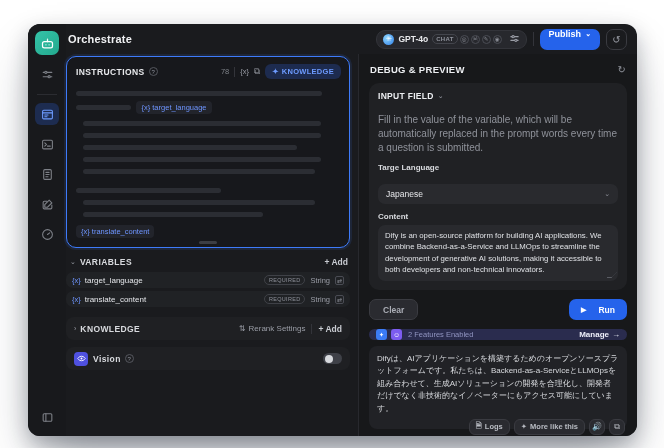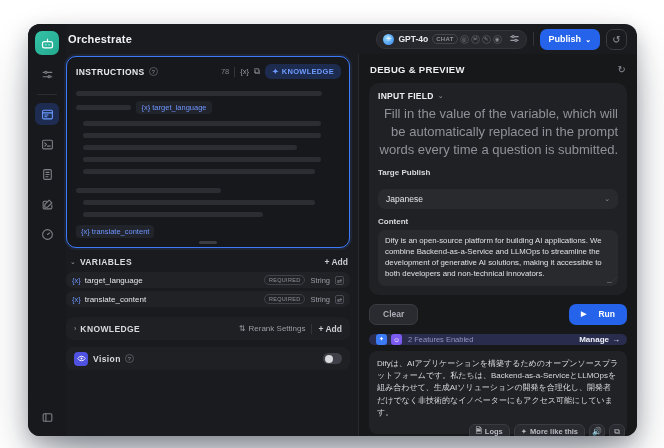--- a/index.html
+++ b/index.html
@@ -34,21 +34,21 @@
     background:radial-gradient(circle at 35% 35%,#8fd7ff,#2f7fe8); display:flex; align-items:center; justify-content:center;
     color:#fff; font-size:7px; }
   .model-name { font-size:8.5px; font-weight:bold; color:#e8e9ec; }
   .mode-badge { font-size:6px; font-weight:bold; color:#8f929b; border:1px solid #43454c; border-radius:7px;
     padding:0 3px; line-height:8px; height:10px; display:flex; align-items:center; letter-spacing:.3px; }
   .cap-icon { width:9px; height:9px; border-radius:50%; border:1px solid #4a4c54; color:#8f929b;
     font-size:5.5px; display:flex; align-items:center; justify-content:center; margin-left:-2px; }
   .pill-sliders { color:#9a9da6; margin-left:3px; }
   .vbar { width:1px; height:14px; background:#33343a; }
   .publish-btn { background:#2563eb; color:#fff; font-size:9px; font-weight:bold; border:none;
-    height:21px; padding:0 9px; border-radius:7px; display:flex; align-items:center; gap:4px; cursor:pointer; }
+    height:21px; padding:0 9px; border-radius:7px; display:flex; gap:4px; cursor:pointer; }
   .publish-btn .chev { font-size:7px; margin-top:1px; }
   .icon-btn { width:21px; height:21px; border:1px solid #3a3b41; border-radius:7px; background:transparent;
     color:#9a9da6; display:flex; align-items:center; justify-content:center; font-size:10px; cursor:pointer; }
 
   .content { flex:1; display:flex; min-height:0; }
 
   
   .left-panel { width:292px; padding:2px 8px 0 0; flex-shrink:0; display:flex; flex-direction:column; }
   .instructions-box { border:1px solid #3e7bfa; border-radius:10px; background:#17181c; height:192px;
     display:flex; flex-direction:column; position:relative; box-shadow:0 0 0 2px rgba(62,123,250,.12); }
@@ -104,21 +104,21 @@
   .right-panel { flex:1; background:#17181a; border-left:1px solid #28292e; padding:8px 10px; min-width:0;
     display:flex; flex-direction:column; }
   .rp-header { display:flex; align-items:center; padding:2px 1px 8px 1px; }
   .rp-title { font-size:9.5px; font-weight:bold; color:#eceDF0; color:#eceef1; letter-spacing:.3px; }
   .refresh-icon { margin-left:auto; color:#8f929b; font-size:10px; cursor:pointer; }
 
   .input-card { background:#202124; border-radius:10px; padding:8px 9px 9px 9px; }
   .if-title-row { display:flex; align-items:center; gap:4px; cursor:pointer; }
   .if-title { font-size:8.5px; font-weight:bold; color:#eceef1; letter-spacing:.3px; }
   .if-chev { font-size:7px; color:#9a9da6; }
-  .if-desc { font-size:13px; color:#8f929a; line-height:1.4; margin-top:4px;text-align:right; }
+  .if-desc { font-size:10px; color:#8f929a; line-height:1.4; margin-top:12px; }
   .field-label { font-size:8px; font-weight:bold; color:#d8dade; margin-top:8px; }
   .select { margin-top:12px; background:#292a2e; border-radius:7px; height:20px; display:flex;
     align-items:center; padding:0 8px; cursor:pointer; }
   .select-value { font-size:8.5px; color:#e6e7ea; }
   .select-chev { margin-left:auto; font-size:7px; color:#8f929b; }
   .textarea { margin-top:4px; background:#292a2e; border-radius:7px; width:100%; height:56px;
     border:none; resize:none; padding:5px 7px; font-size:7.8px; line-height:1.45; color:#dfe1e5;
     font-family:"Liberation Sans","DejaVu Sans",sans-serif; position:relative; display:block; }
   .ta-wrap { position:relative; }
   .ta-grip { position:absolute; right:3px; bottom:3px; width:6px; height:6px; color:#6f727a;
@@ -359,21 +359,21 @@
           <span class="refresh-icon">↻</span>
         </div>
 
         <div class="input-card">
           <div class="if-title-row">
             <span class="if-title">INPUT FIELD</span>
             <span class="if-chev">⌄</span>
           </div>
           <div class="if-desc">Fill in the value of the variable, which will be automatically replaced in the prompt words every time a question is submitted.</div>
 
-          <div class="field-label">Targe Publish</div>
+          <div class="field-label">Targe Language</div>
           <div class="select">
             <span class="select-value">Japanese</span>
             <span class="select-chev">⌄</span>
           </div>
 
           <div class="field-label">Content</div>
           <div class="ta-wrap">
             <textarea class="textarea" readonly="" style="">Dify is an open-source platform for building AI applications. We combine Backend-as-a-Service and LLMOps to streamline the development of generative AI solutions, making it accessible to both developers and non-technical innovators.</textarea>
             <div class="ta-grip"></div>
           </div>

